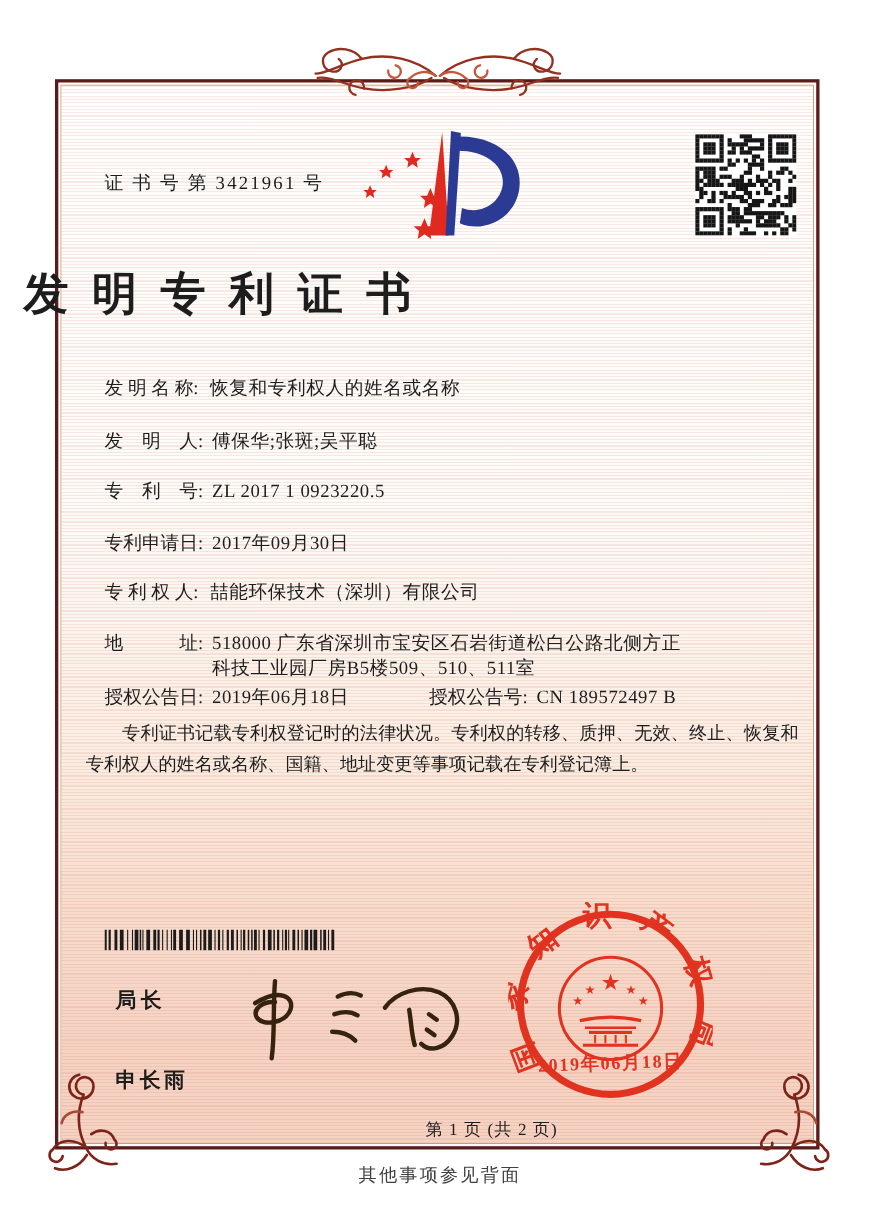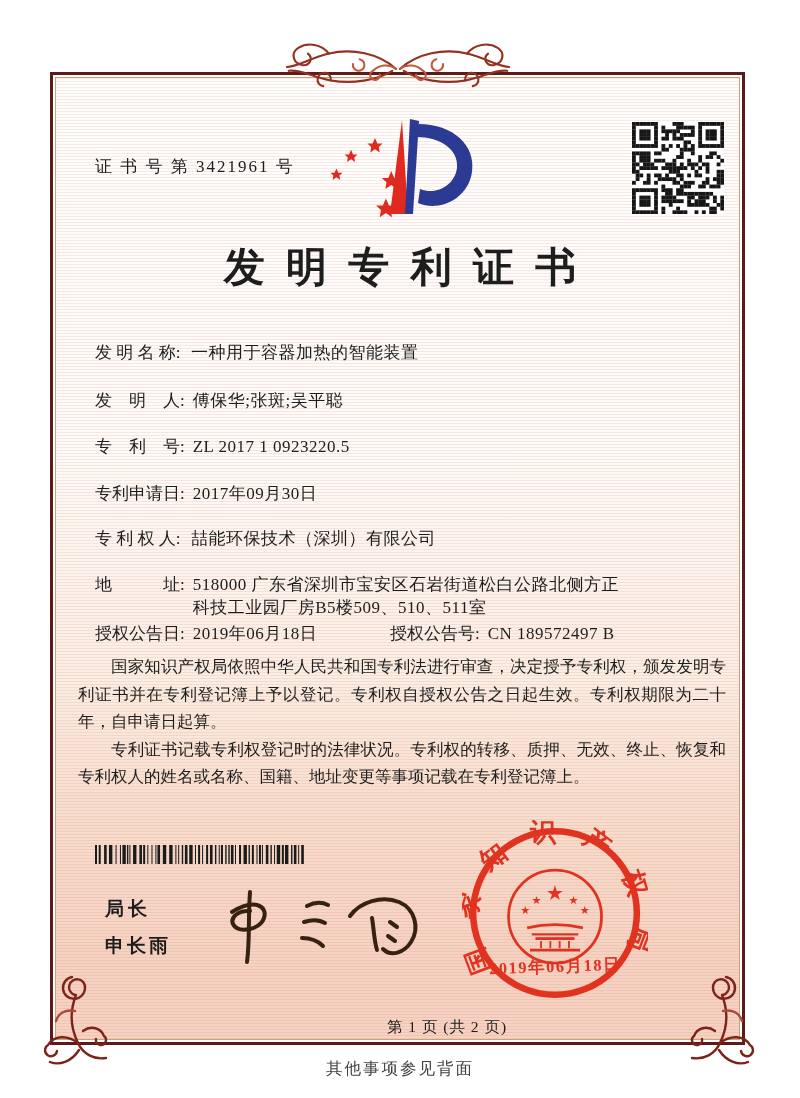--- a/index.html
+++ b/index.html
@@ -14,42 +14,42 @@
   .underprint{position:absolute;inset:0;
     background:
       repeating-linear-gradient(180deg, rgba(205,110,90,.14) 0 1px, rgba(255,255,255,0) 1px 3px),
       linear-gradient(180deg,#fffefd 0%,#fdfaf7 40%,#fbeee4 62%,#f7dccc 78%,var(--underprint-pink,#f5d2c2) 92%);}
 
   
   .cert-no{position:absolute;left:95px;top:119px;font-size:17px;letter-spacing:2px;margin-top:36px;}
   .logo{position:absolute;left:322px;top:110px;width:162px;height:116px;}
   .qr{position:absolute;left:632px;top:122px;width:92px;height:92px;background:#fff;}
 
-  .title{position:absolute;left:0;top:240px;width:100%;margin:0;text-align:center;
+  .title{position:absolute;left:0;top:240px;width:100%;margin:0;text-align:left;
          font-size:41px;font-weight:bold;letter-spacing:.52em;text-indent:.52em;}
 
   
   .fields{position:absolute;left:95px;top:341px;width:600px;font-size:17px;}
   .frow{position:absolute;left:0;white-space:nowrap;}
   .flabel{display:inline-block;min-width:88px;}
   .fvalue{margin-left:8px;letter-spacing:.5px;}
   .addr-lines{display:inline-block;vertical-align:top;margin-left:8px;line-height:23px;letter-spacing:.5px;}
   .r1{top:0;}.r2{top:48px;}.r3{top:94px;}.r4{top:141px;}.r5{top:186px;}.r6{top:232px;}
   .r7{top:281px;}
   .pair2{position:absolute;left:295px;top:0;white-space:nowrap;}
 
   
   .bodytext{position:absolute;left:78px;top:653px;width:648px;font-size:16.5px;
             line-height:27.5px;text-align:justify;}
   .bodytext p{margin:0;text-indent:2em;}
 
   
   .barcode{position:absolute;left:95px;top:845px;width:212px;height:19px;}
   .director-title{position:absolute;left:105px;top:896px;font-size:19px;letter-spacing:4px;font-weight:bold;}
-  .director-name{position:absolute;left:105px;top:933px;font-size:19px;letter-spacing:3px;font-weight:bold;}
+  .director-name{position:absolute;left:105px;top:969px;font-size:19px;letter-spacing:3px;font-weight:bold;}
   .signature{position:absolute;left:212px;top:880px;width:215px;height:88px;}
 
   .seal{position:absolute;left:462px;top:820px;width:186px;height:186px;opacity:.95;}
   .seal svg{position:absolute;inset:0;}
   .seal-date{position:absolute;left:0;top:136px;width:100%;text-align:center;
              font-size:16.5px;font-weight:bold;color:var(--seal-red,#df2b18);
              letter-spacing:1.5px;transform:rotate(-2deg);font-family:"Liberation Serif",serif;}
 
   .page-indicator{position:absolute;left:0;top:1017px;width:100%;text-align:center;font-size:15.5px;letter-spacing:1px;padding-left:47px;}
   .backside-note{position:absolute;left:0;top:1058px;width:100%;text-align:center;font-size:16.5px;letter-spacing:2px;color:#404040;}
@@ -441,21 +441,21 @@
       <rect x="62.56" y="88.32000000000001" width="3.83" height="3.83" fill="#161616"></rect>
       <rect x="69.92" y="88.32000000000001" width="3.83" height="3.83" fill="#161616"></rect>
       <rect x="77.28" y="88.32000000000001" width="3.83" height="3.83" fill="#161616"></rect>
       <rect x="80.96000000000001" y="88.32000000000001" width="3.83" height="3.83" fill="#161616"></rect>
     </svg>
 
   <h1 class="title">发明专利证书</h1>
 
   <div class="fields">
     <div class="frow r1">
-      <span class="flabel">发 明 名 称:</span><span class="fvalue">一种用于容器加热的智能装置</span>
+      <span class="flabel">发 明 名 称:</span><span class="fvalue">恢复和专利权人的姓名或名称</span>
     </div>
     <div class="frow r2">
       <span class="flabel">发　明　人:</span><span class="fvalue">傅保华;张斑;吴平聪</span>
     </div>
     <div class="frow r3">
       <span class="flabel">专　利　号:</span><span class="fvalue">ZL 2017 1 0923220.5</span>
     </div>
     <div class="frow r4">
       <span class="flabel">专利申请日:</span><span class="fvalue">2017年09月30日</span>
     </div>
@@ -467,21 +467,20 @@
     </div>
     <div class="frow r7">
       <span class="flabel">授权公告日:</span><span class="fvalue">2019年06月18日</span>
       <span class="pair2">
         <span class="flabel">授权公告号:</span><span class="fvalue">CN 189572497 B</span>
       </span>
     </div>
   </div>
 
   <div class="bodytext">
-    <p>国家知识产权局依照中华人民共和国专利法进行审查，决定授予专利权，颁发发明专利证书并在专利登记簿上予以登记。专利权自授权公告之日起生效。专利权期限为二十年，自申请日起算。</p>
     <p>专利证书记载专利权登记时的法律状况。专利权的转移、质押、无效、终止、恢复和专利权人的姓名或名称、国籍、地址变更等事项记载在专利登记簿上。</p>
   </div>
 
   <svg class="barcode" id="barcode-svg" viewBox="0 0 212 19" preserveAspectRatio="none">
       <rect x="0" y="0" width="2" height="19" fill="#1b1b1b"></rect>
       <rect x="3.718235492706299" y="0" width="2" height="19" fill="#1b1b1b"></rect>
       <rect x="9.087256050109863" y="0" width="2.6" height="19" fill="#1b1b1b"></rect>
       <rect x="13.957343101501465" y="0" width="3.4" height="19" fill="#1b1b1b"></rect>
       <rect x="20.554126930236816" y="0" width="1" height="19" fill="#1b1b1b"></rect>
       <rect x="24.94782245159149" y="0" width="1" height="19" fill="#1b1b1b"></rect>

